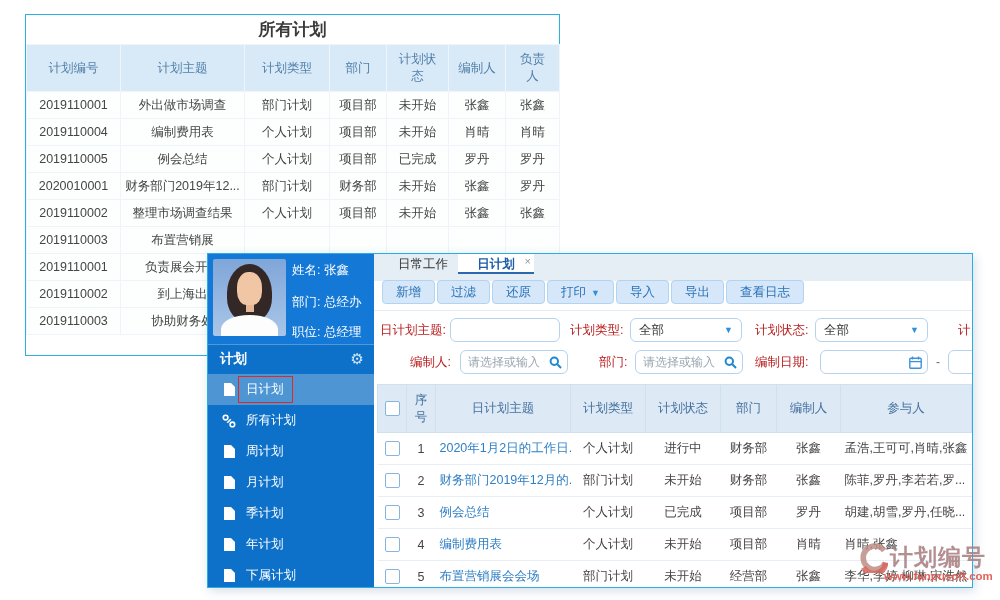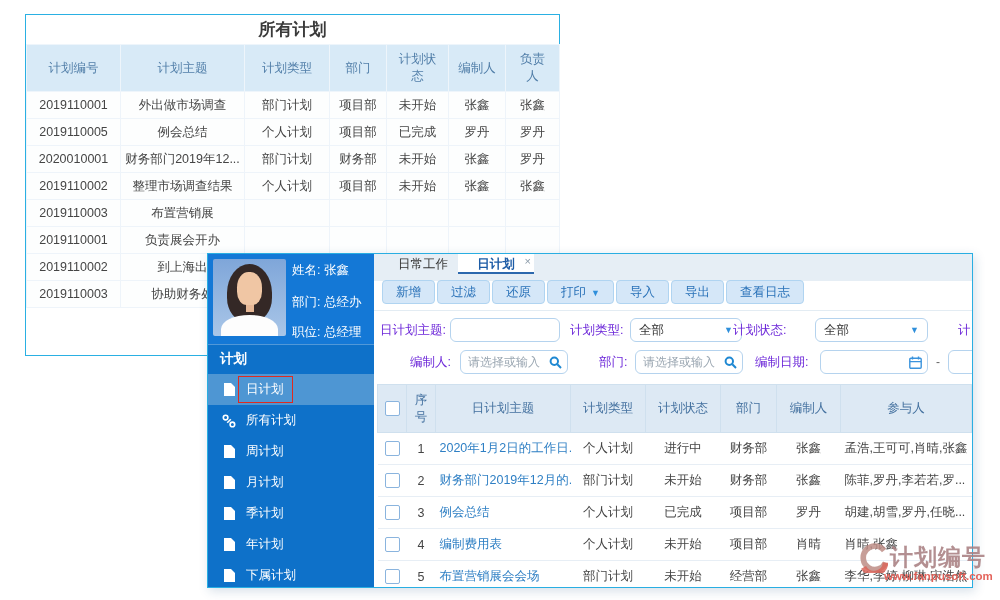--- a/index.html
+++ b/index.html
@@ -15,21 +15,21 @@
             height:42px;padding:2px 8px;border:1px solid #eef5fb;line-height:1.35;}
   .bgtbl td{height:26px;font-size:12.5px;color:#454545;text-align:center;
             border:1px solid #eef4fa;padding:0 2px;white-space:nowrap;overflow:hidden;background:#fdfefe;}
 
   
   .fg-window{position:absolute;left:207px;top:253px;width:766px;height:335px;
              border:1px solid #29aee2;background:#fff;z-index:5;box-sizing:border-box;
              box-shadow:2px 3px 10px rgba(30,80,130,.18);}
 
   
-  .side-panel{position:absolute;left:0;top:0;width:166px;height:100%;background:#0e71c9;overflow:hidden;padding-left:40px;}
+  .side-panel{position:absolute;left:0;top:0;width:166px;height:100%;background:#0e71c9;overflow:hidden;}
   .profile{position:absolute;left:0;top:0;width:100%;height:90px;background:#1478d6;}
   .photo{position:absolute;left:5px;top:5px;width:73px;height:77px;border-radius:2px;overflow:hidden;
          background:linear-gradient(180deg,#7fa6d9,#a9c6e8);}
   .ph-hair{position:absolute;left:14px;top:5px;width:45px;height:58px;background:#342826;border-radius:50% 50% 42% 42%;}
   .ph-neck{position:absolute;left:33px;top:44px;width:8px;height:9px;background:#e7b896;}
   .ph-face{position:absolute;left:24px;top:13px;width:25px;height:33px;background:#f0c6a4;border-radius:46% 46% 40% 40%;}
   .ph-shirt{position:absolute;left:8px;bottom:-7px;width:57px;height:28px;background:#fdfdfd;border-radius:50% 50% 0 0;}
   .p-line{position:absolute;left:84px;color:#fff;font-size:12.5px;white-space:nowrap;}
   .sb-divider{position:absolute;left:0;top:90px;width:100%;height:1px;background:rgba(255,255,255,.28);}
   .sb-header{position:absolute;left:0;top:91px;width:100%;height:28px;line-height:28px;
@@ -55,21 +55,21 @@
   .tab-close{position:absolute;right:3px;top:-3px;font-size:11px;color:#8a9aa8;font-weight:normal;}
 
   .toolbar{position:absolute;left:0;top:20px;right:0;height:37px;display:flex;align-items:center;
            gap:2px;padding-left:8px;border-bottom:1px solid #e3ecf3;box-sizing:border-box;}
   .btn{height:24px;line-height:22px;padding:0 13px;font-size:12.5px;color:#2a72b8;
        background:#d5e7f8;border:1px solid #b0d4f1;border-radius:4px;box-sizing:border-box;
        cursor:pointer;white-space:nowrap;}
   .caret{font-size:9px;color:#2f8fdb;margin-left:5px;}
 
   .filters{position:absolute;left:0;top:57px;right:0;height:73px;}
-  .f-label{position:absolute;height:24px;line-height:24px;font-size:12.5px;color:#6d28d9;white-space:nowrap;}
+  .f-label{position:absolute;height:24px;line-height:24px;font-size:12.5px;color:#b91c1c;white-space:nowrap;}
   .f-input,.f-select,.f-pick{position:absolute;height:24px;box-sizing:border-box;
        border:1px solid #b5d3ee;border-radius:6px;background:#fff;font-size:12px;color:#333;}
   .f-input{padding:0 6px;font-family:inherit;}
   .f-input::placeholder{color:#9aa6b1;}
   .f-select{display:flex;align-items:center;justify-content:space-between;padding:0 8px;
             font-size:12.5px;cursor:pointer;}
   .f-pick{padding:0;}
   .f-pick input{position:absolute;left:0;top:0;width:100%;height:100%;border:none;outline:none;
             background:transparent;border-radius:4px;padding:0 22px 0 7px;box-sizing:border-box;
             font-size:12px;color:#333;font-family:inherit;}
@@ -127,20 +127,29 @@
           <tr>
             <td>2019110001</td>
             <td>外出做市场调查</td>
             <td>部门计划</td>
             <td>项目部</td>
             <td>未开始</td>
             <td>张鑫</td>
             <td>张鑫</td>
           </tr>
 
+          <tr>
+            <td>2019110004</td>
+            <td>编制费用表</td>
+            <td>个人计划</td>
+            <td>项目部</td>
+            <td>未开始</td>
+            <td>肖晴</td>
+            <td>肖晴</td>
+          </tr>
 
           <tr>
             <td>2019110005</td>
             <td>例会总结</td>
             <td>个人计划</td>
             <td>项目部</td>
             <td>已完成</td>
             <td>罗丹</td>
             <td>罗丹</td>
           </tr>
@@ -311,21 +320,21 @@
 
       <div class="filters">
 
         <div class="f-label" style="left:6px;top:7px">日计划主题:</div>
         <input class="f-input" style="left: 76px; top: 7px; width: 110px;">
         <div class="f-label" style="left:196px;top:7px">计划类型:</div>
         <div class="f-select" style="left:256px;top:7px;width:112px">
           <span>全部</span>
           <span class="caret">▼</span>
         </div>
-        <div class="f-label" style="left:359px;top:7px">计划状态:</div>
+        <div class="f-label" style="left:381px;top:7px">计划状态:</div>
         <div class="f-select" style="left:441px;top:7px;width:113px">
           <span>全部</span>
           <span class="caret">▼</span>
         </div>
         <div class="f-label" style="left:584px;top:7px">计</div>
 
         <div class="f-label" style="left:36px;top:39px">编制人:</div>
         <div class="f-pick" style="left:86px;top:39px;width:108px">
           <input placeholder="请选择或输入" style="">
           <span class="f-icon"><svg width="13" height="13" viewBox="0 0 13 13" fill="none" stroke="#1e88d2" stroke-width="2">

